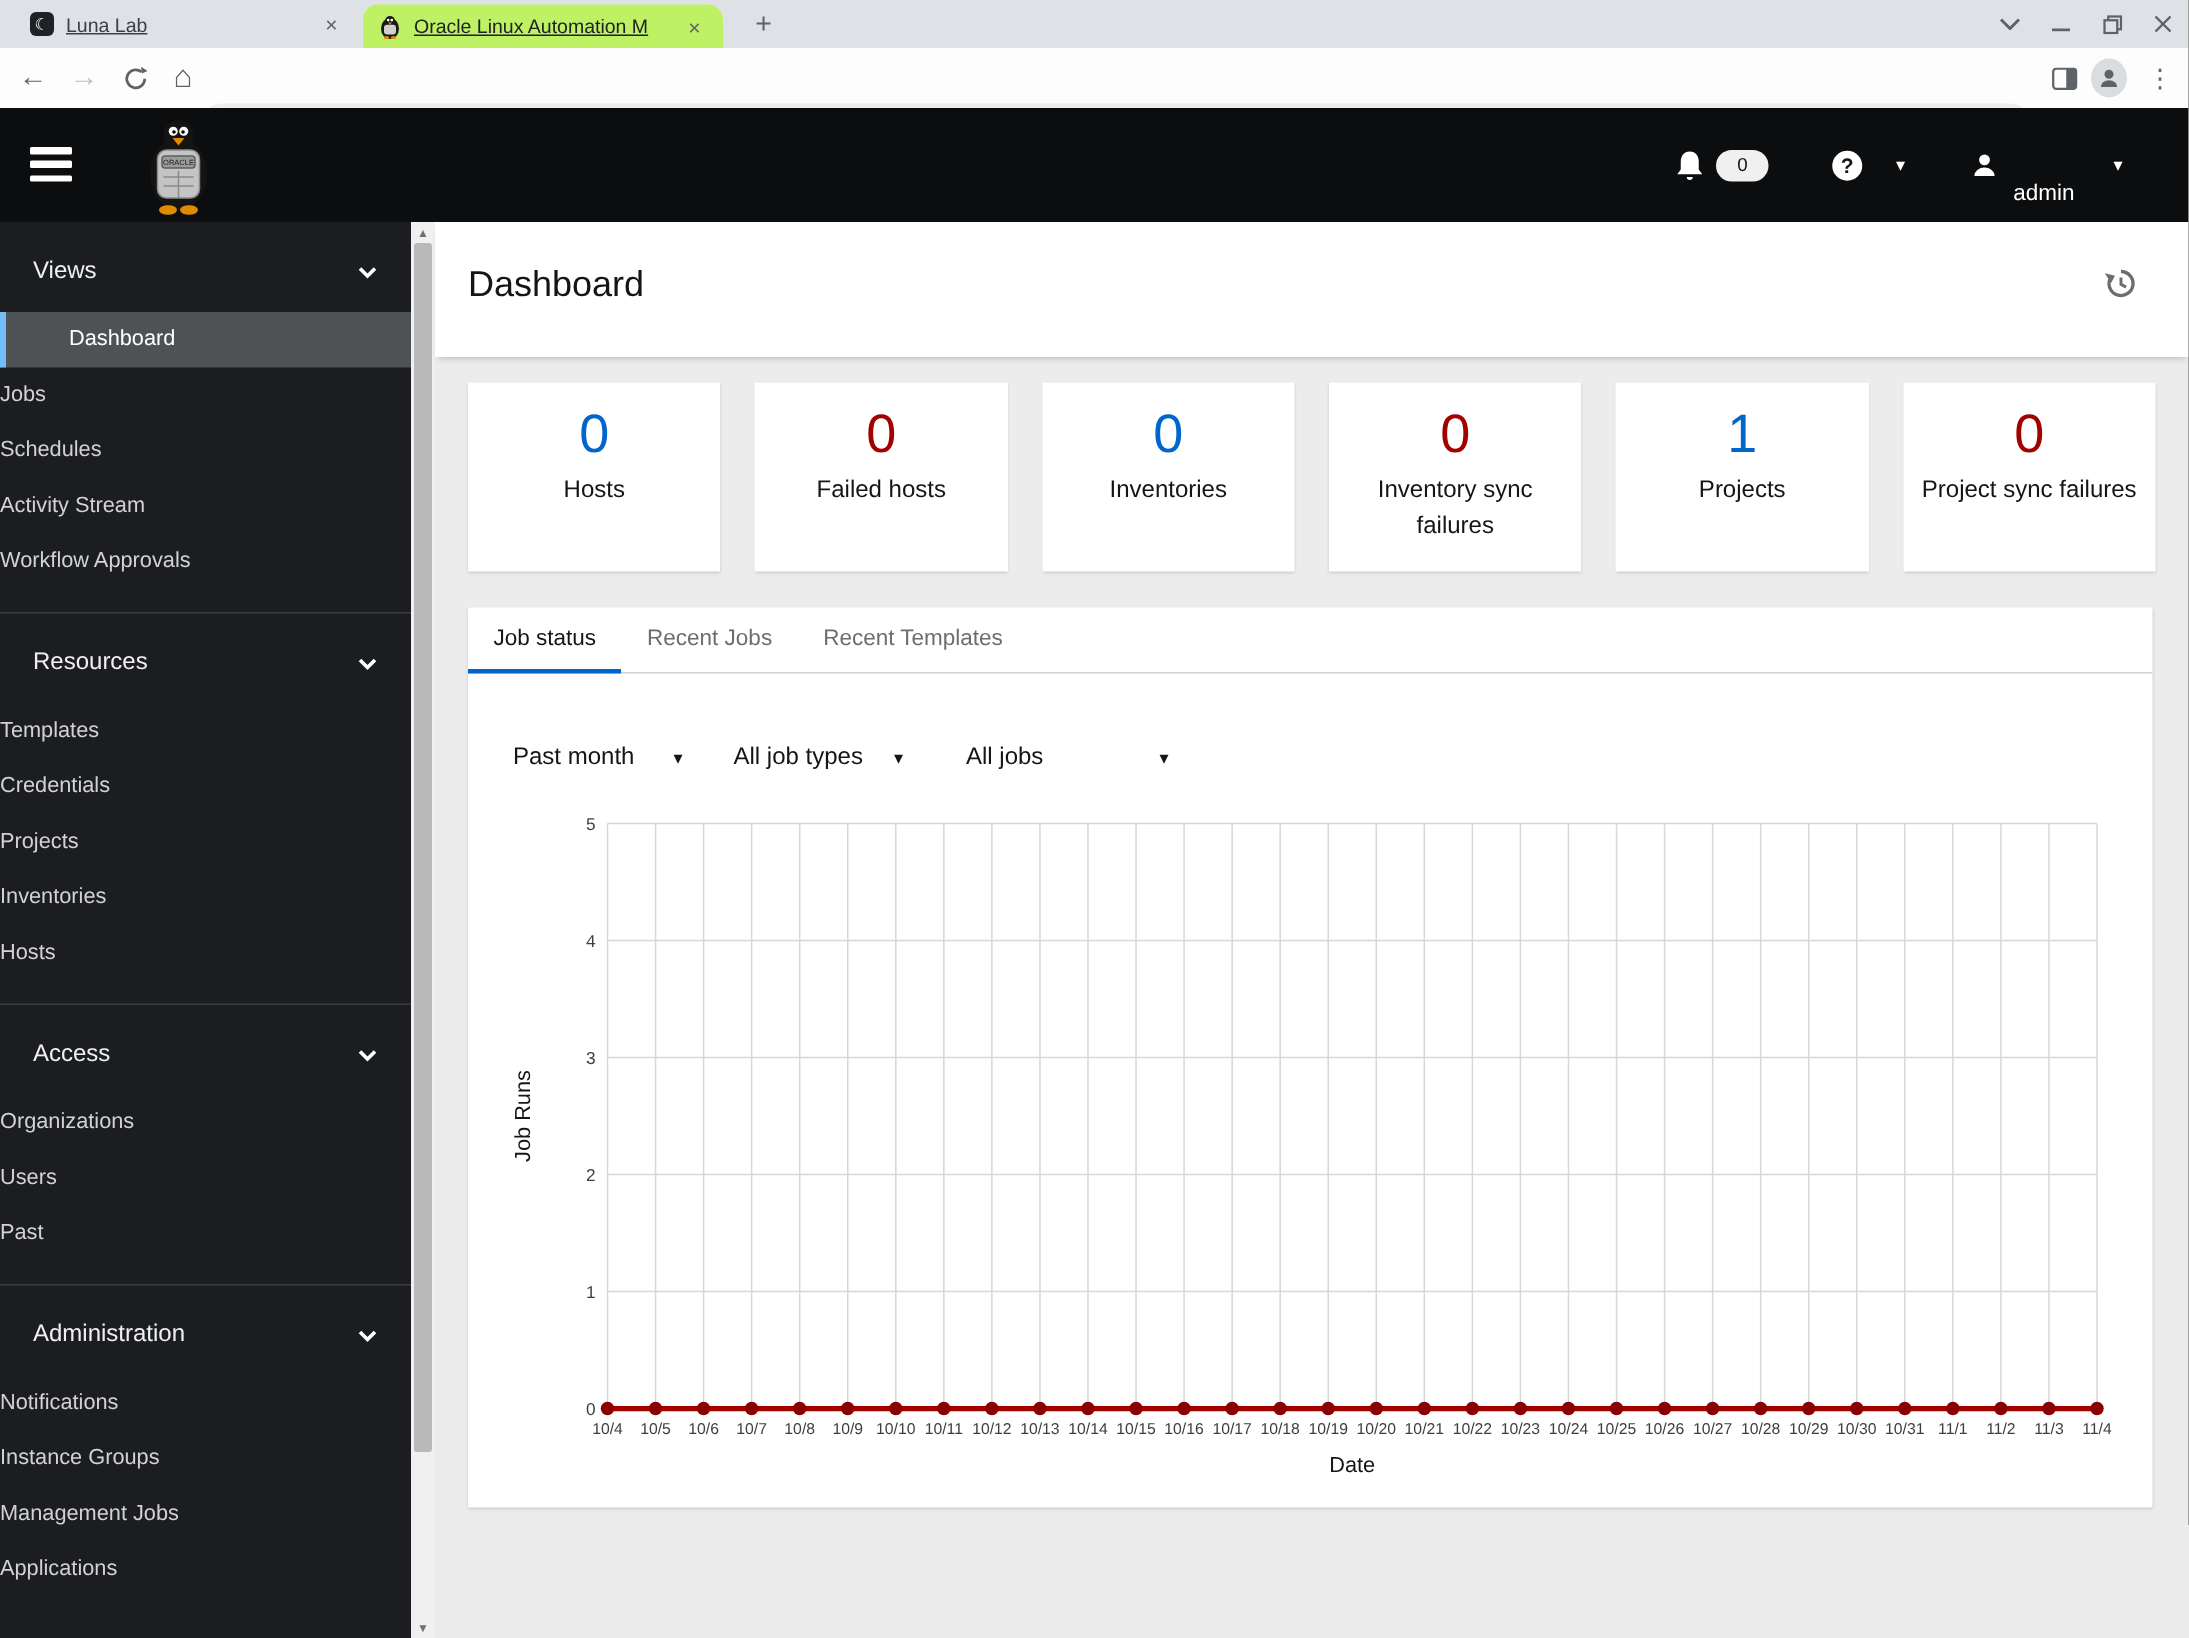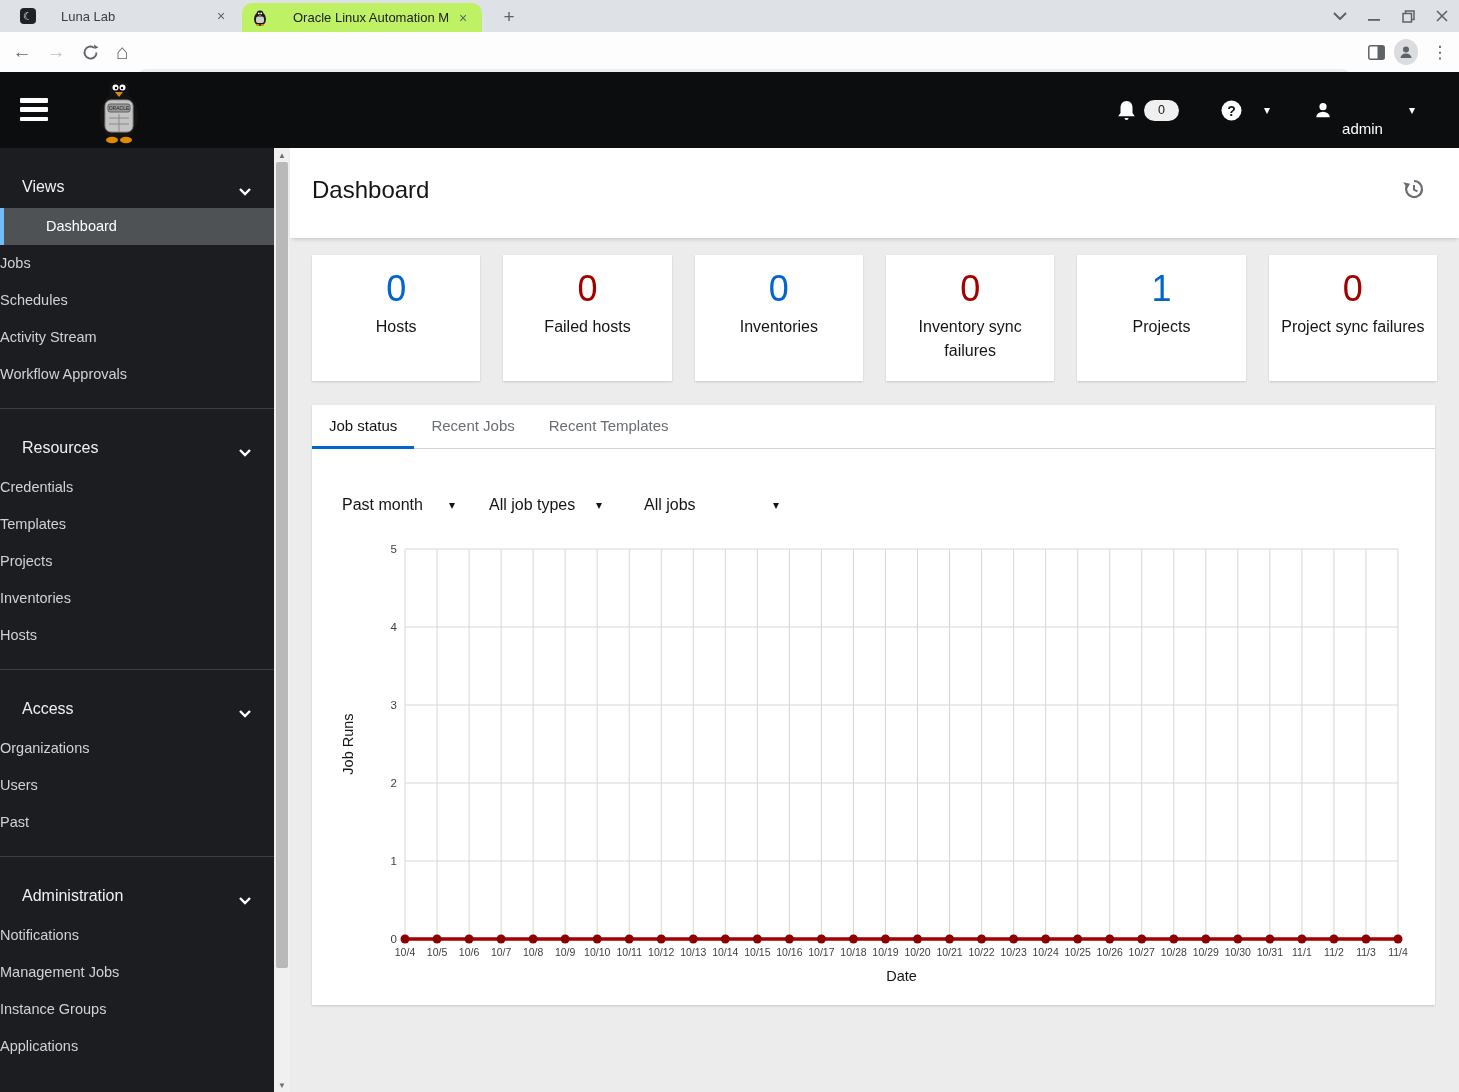--- a/index.html
+++ b/index.html
@@ -5,21 +5,21 @@
   * { margin:0; padding:0; box-sizing:border-box; }
   html,body { background:#555; }
   body { font-family:"Liberation Sans", sans-serif; }
   .screen { position:relative; width:1459px; height:1092px; background:#ececec; overflow:hidden; margin:0 auto; }
 
   
   .tabstrip { position:absolute; left:0; top:0; width:1459px; height:32px; background:#dee1e6; }
   .tab { position:absolute; top:0; height:32px; display:flex; align-items:center; font-size:13px; color:#3c4043; }
   .tab-inactive { left:10px; width:230px; padding:0 10px; }
   .tab-active { left:242px; width:240px; top:3px; height:29px; background:#bef264; border-radius:10px 10px 0 0; padding:0 10px; color:#202124; }
-  .tab-title { flex:1; margin-left:25px; white-space:nowrap; overflow:hidden; }
+  .tab-title { flex:1; margin-left:8px; white-space:nowrap; overflow:hidden;text-decoration:underline; }
   .tab-close { width:18px; height:18px; border-radius:50%; display:flex; align-items:center; justify-content:center; color:#5f6368; font-size:14px; }
   .favicon-moon { width:16px; height:16px; background:#202124; border-radius:4px; color:#fff; font-size:11px; display:flex; align-items:center; justify-content:center; flex:0 0 16px; }
   .newtab-btn { position:absolute; left:496px; top:4px; width:26px; height:26px; font-size:19px; color:#5f6368; display:flex; align-items:center; justify-content:center; }
   .winctl { position:absolute; top:0; height:32px; width:34px; display:flex; align-items:center; justify-content:center; color:#5f6368; }
 
   .toolbar { position:absolute; left:0; top:32px; width:1459px; height:40px; background:#fdfdfe; }
   .nav-ic { position:absolute; top:8px; width:24px; height:24px; display:flex; align-items:center; justify-content:center; font-size:19px; color:#5f6368; }
   .addr { position:absolute; left:133px; top:37px; width:1222px; height:30px; border-radius:15px; background:#eceef1; display:flex; align-items:center; padding:0 14px; font-size:14px; }
   .addr-warning { color:#c5221f; display:flex; align-items:center; gap:7px; }
   .addr-divider { width:1px; height:16px; background:#c6cacd; margin:0 12px; }
@@ -36,21 +36,21 @@
   .brand { position:absolute; left:92px; top:6px; width:54px; height:66px; }
   .mh-right { position:absolute; right:0; top:0; height:76px; display:flex; align-items:center; }
   .badge-pill { background:#f0f0f0; color:#151515; min-width:35px; height:21px; border-radius:11px; font-size:12.5px; display:flex; align-items:center; justify-content:center; padding:0 10px; }
   .mh-caret { color:#fff; font-size:12px; }
   .mh-user { color:#fff; font-size:15px; }
 
   
   .sidebar { position:absolute; left:0; top:148px; width:274px; height:944px; background:#1b1d21; overflow:hidden; }
   .nav-section { padding:14px 0 15px 0; }
   .nav-section + .nav-section { border-top:1px solid #3c3f42; }
-  .nav-header { height:30px; margin:4px 0 12px 0; padding:0 22px; display:flex; align-items:flex-end; justify-content:space-between; color:#f0f0f0; font-size:16px; }
+  .nav-header { height:30px; margin:4px 0 12px 0; padding:0 22px; display:flex; align-items:center; justify-content:space-between; color:#f0f0f0; font-size:16px; }
   .nav-item { height:37px; line-height:37px; color:#d2d2d2; font-size:14.5px; cursor:pointer; }
   .nav-item.active { background:#4f5255; border-left:4px solid #73bcf7; padding-left:42px; color:#fff; }
 
   .side-scrollbar { position:absolute; left:274px; top:148px; width:16px; height:944px; background:#f0f0f0; }
   .sb-arrow { position:absolute; left:0; width:16px; height:14px; font-size:8px; color:#707070; display:flex; align-items:center; justify-content:center; }
   .sb-thumb { position:absolute; left:2px; top:14px; width:12px; height:806px; background:#b9b9b9; border-radius:2px; }
 
   
   .main { position:absolute; left:290px; top:148px; width:1169px; height:944px; background:#ececec; }
   .page-header { position:absolute; left:0; top:0; width:1169px; height:90px; background:#fff; box-shadow:0 3px 4px -2px rgba(0,0,0,0.18); }
@@ -249,22 +249,22 @@
       <div class="nav-item">Workflow Approvals</div>
     </div>
 
     <div class="nav-section">
       <div class="nav-header">
         <span>Resources</span>
         <svg width="14" height="9" viewBox="0 0 14 9">
             <polyline points="2,2 7,7 12,2" stroke="#fff" stroke-width="2.4" fill="none"></polyline>
           </svg>
       </div>
+      <div class="nav-item">Templates</div>
       <div class="nav-item">Credentials</div>
-      <div class="nav-item">Templates</div>
       <div class="nav-item">Projects</div>
       <div class="nav-item">Inventories</div>
       <div class="nav-item">Hosts</div>
     </div>
 
     <div class="nav-section">
       <div class="nav-header">
         <span>Access</span>
         <svg width="14" height="9" viewBox="0 0 14 9">
             <polyline points="2,2 7,7 12,2" stroke="#fff" stroke-width="2.4" fill="none"></polyline>
@@ -276,22 +276,22 @@
     </div>
 
     <div class="nav-section">
       <div class="nav-header">
         <span>Administration</span>
         <svg width="14" height="9" viewBox="0 0 14 9">
             <polyline points="2,2 7,7 12,2" stroke="#fff" stroke-width="2.4" fill="none"></polyline>
           </svg>
       </div>
       <div class="nav-item">Notifications</div>
+      <div class="nav-item">Instance Groups</div>
       <div class="nav-item">Management Jobs</div>
-      <div class="nav-item">Instance Groups</div>
       <div class="nav-item">Applications</div>
     </div>
   </nav>
 
   <div class="side-scrollbar">
     <div class="sb-arrow" style="top:0;">▲</div>
     <div class="sb-thumb"></div>
     <div class="sb-arrow" style="bottom:0;">▼</div>
   </div>
 

